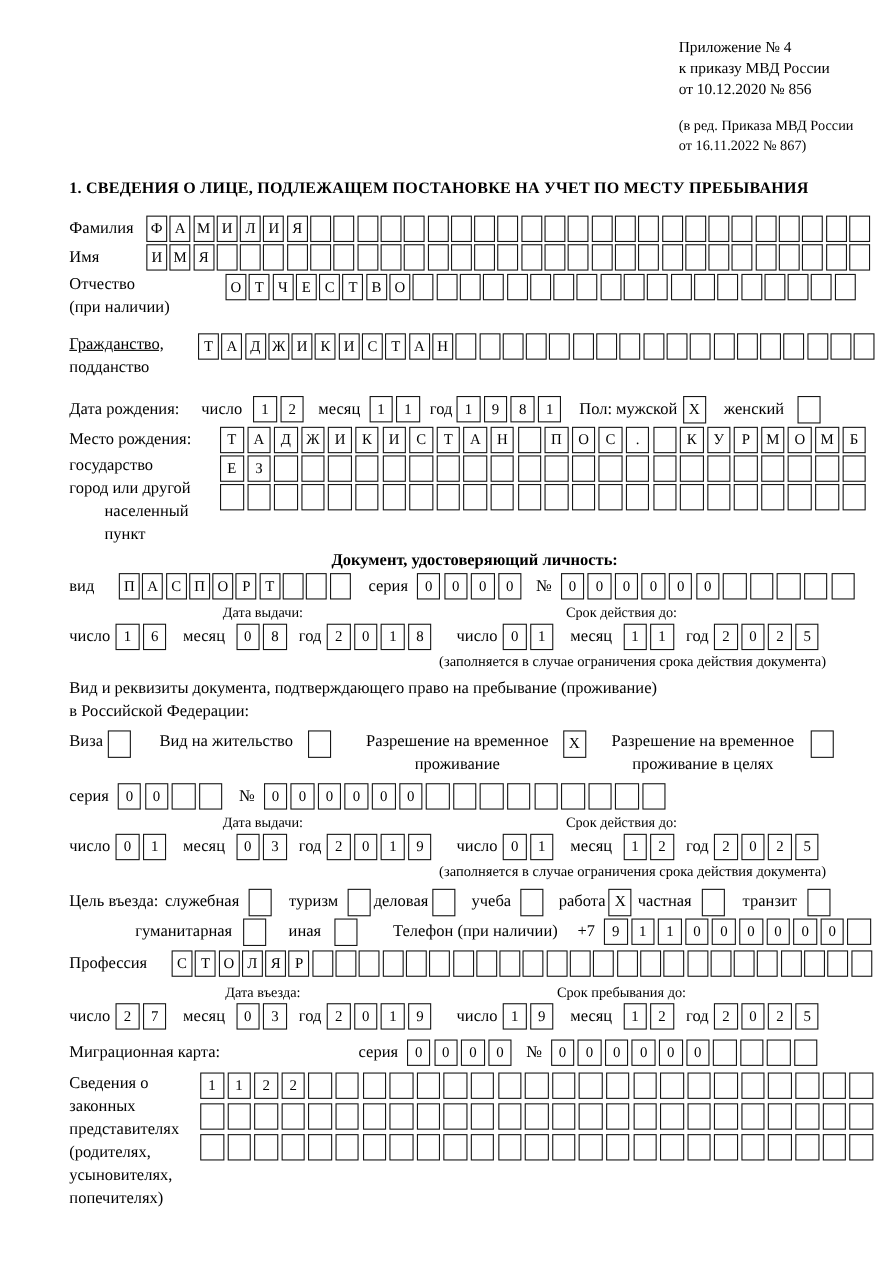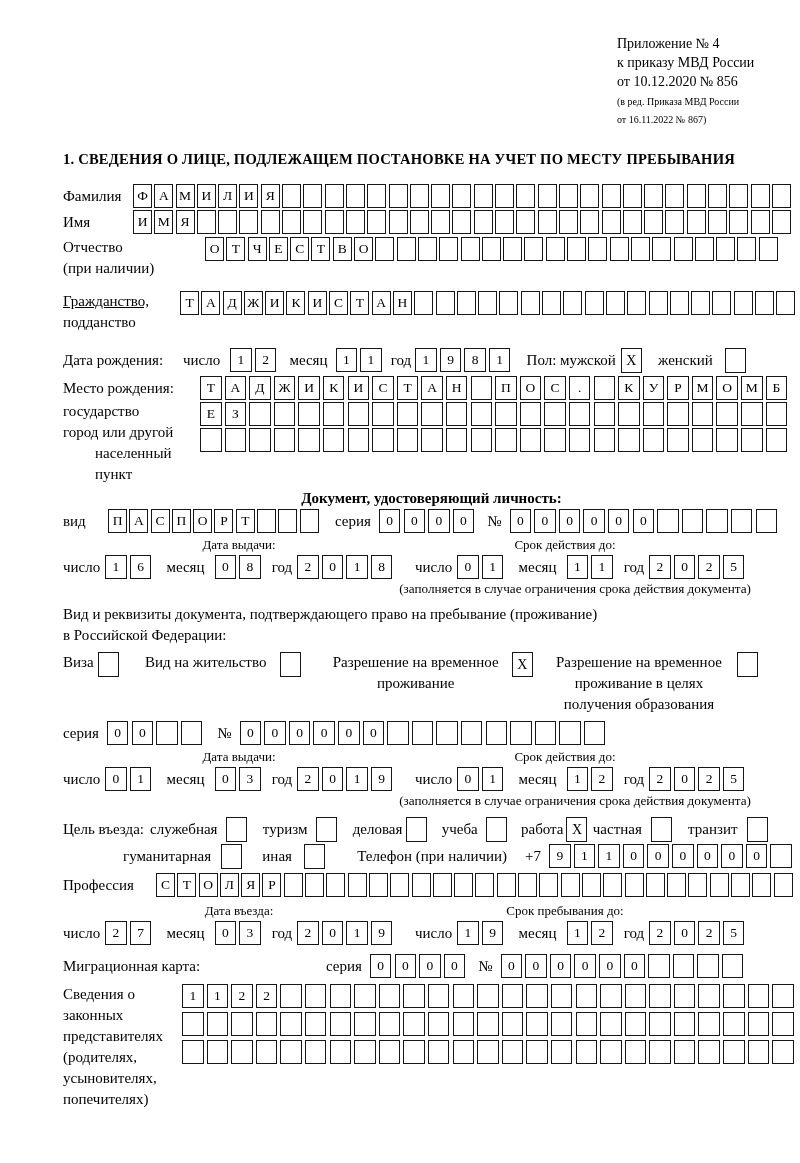--- a/index.html
+++ b/index.html
@@ -1,21 +1,21 @@
 <!DOCTYPE html>
 <html><head>
 <meta charset="utf-8">
 <style>
   html,body{margin:0;padding:0;background:#fff;}
   body{width:800px;height:1163px;font-family:"Liberation Serif", serif;color:#000;-webkit-font-smoothing:antialiased;}
   .page{box-sizing:border-box;width:800px;height:1163px;padding:34px 0 0 63px;position:relative;overflow:hidden;}
 
   
   .hdr{margin-left:554px;font-size:14px;line-height:19px;}
-  .hdr-sub{margin-left:554px;font-size:10px;line-height:18px;margin-top:2px;}
+  .hdr-sub{margin-left:554px;font-size:13px;line-height:18px;margin-top:14px;}
   .forma{text-align:right;padding-right:35px;font-weight:bold;font-size:15px;margin-top:12px;}
 
   
   .title{text-align:center;font-weight:bold;font-size:15.5px;line-height:21px;margin-top:16px;}
   .blank{display:inline-block;width:48px;border-bottom:2px solid #111;height:14px;margin-left:10px;}
   .sec-head{font-weight:bold;font-size:14.6px;margin-top:22px;letter-spacing:.2px;}
 
   
   .row{display:flex;align-items:flex-start;}
   .lbl{font-size:15px;line-height:24px;flex:none;}
@@ -431,21 +431,20 @@
     <span class="opt-lines" style="margin-left:24px;width:176px;">
       <span style="display:block;">Разрешение на временное</span>
       <span style="display:block;">проживание</span>
     </span>
     <span class="cells chk" style="margin-left:8px;">
         <span class="cell">X</span>
       </span>
     <span class="opt-lines" style="margin-left:14px;width:180px;">
       <span style="display:block;">Разрешение на временное</span>
       <span style="display:block;">проживание в целях</span>
-      <span style="display:block;">получения образования</span>
     </span>
     <span class="cells chk" style="margin-left:8px;">
         <span class="cell"></span>
       </span>
   </div>
 
   <div class="row" style="margin-top:6px;">
     <span class="lbl">серия</span>
     <span class="cells w" style="margin-left:8px;">
         <span class="cell">0</span>
@@ -525,21 +524,21 @@
       <span class="cells chk" style="margin-left:9px;">
           <span class="cell"></span>
         </span>
     </span>
     <span class="pitem" style="margin-left:13px;">
       <span class="lbl">туризм</span>
       <span class="cells chk" style="margin-left:9px;">
           <span class="cell"></span>
         </span>
     </span>
-    <span class="pitem" style="margin-left:13px;">
+    <span class="pitem" style="">
       <span class="lbl">деловая</span>
       <span class="cells chk" style="margin-left:4px;">
           <span class="cell"></span>
         </span>
     </span>
     <span class="pitem" style="margin-left:12px;">
       <span class="lbl">учеба</span>
       <span class="cells chk" style="margin-left:8px;">
           <span class="cell"></span>
         </span>

